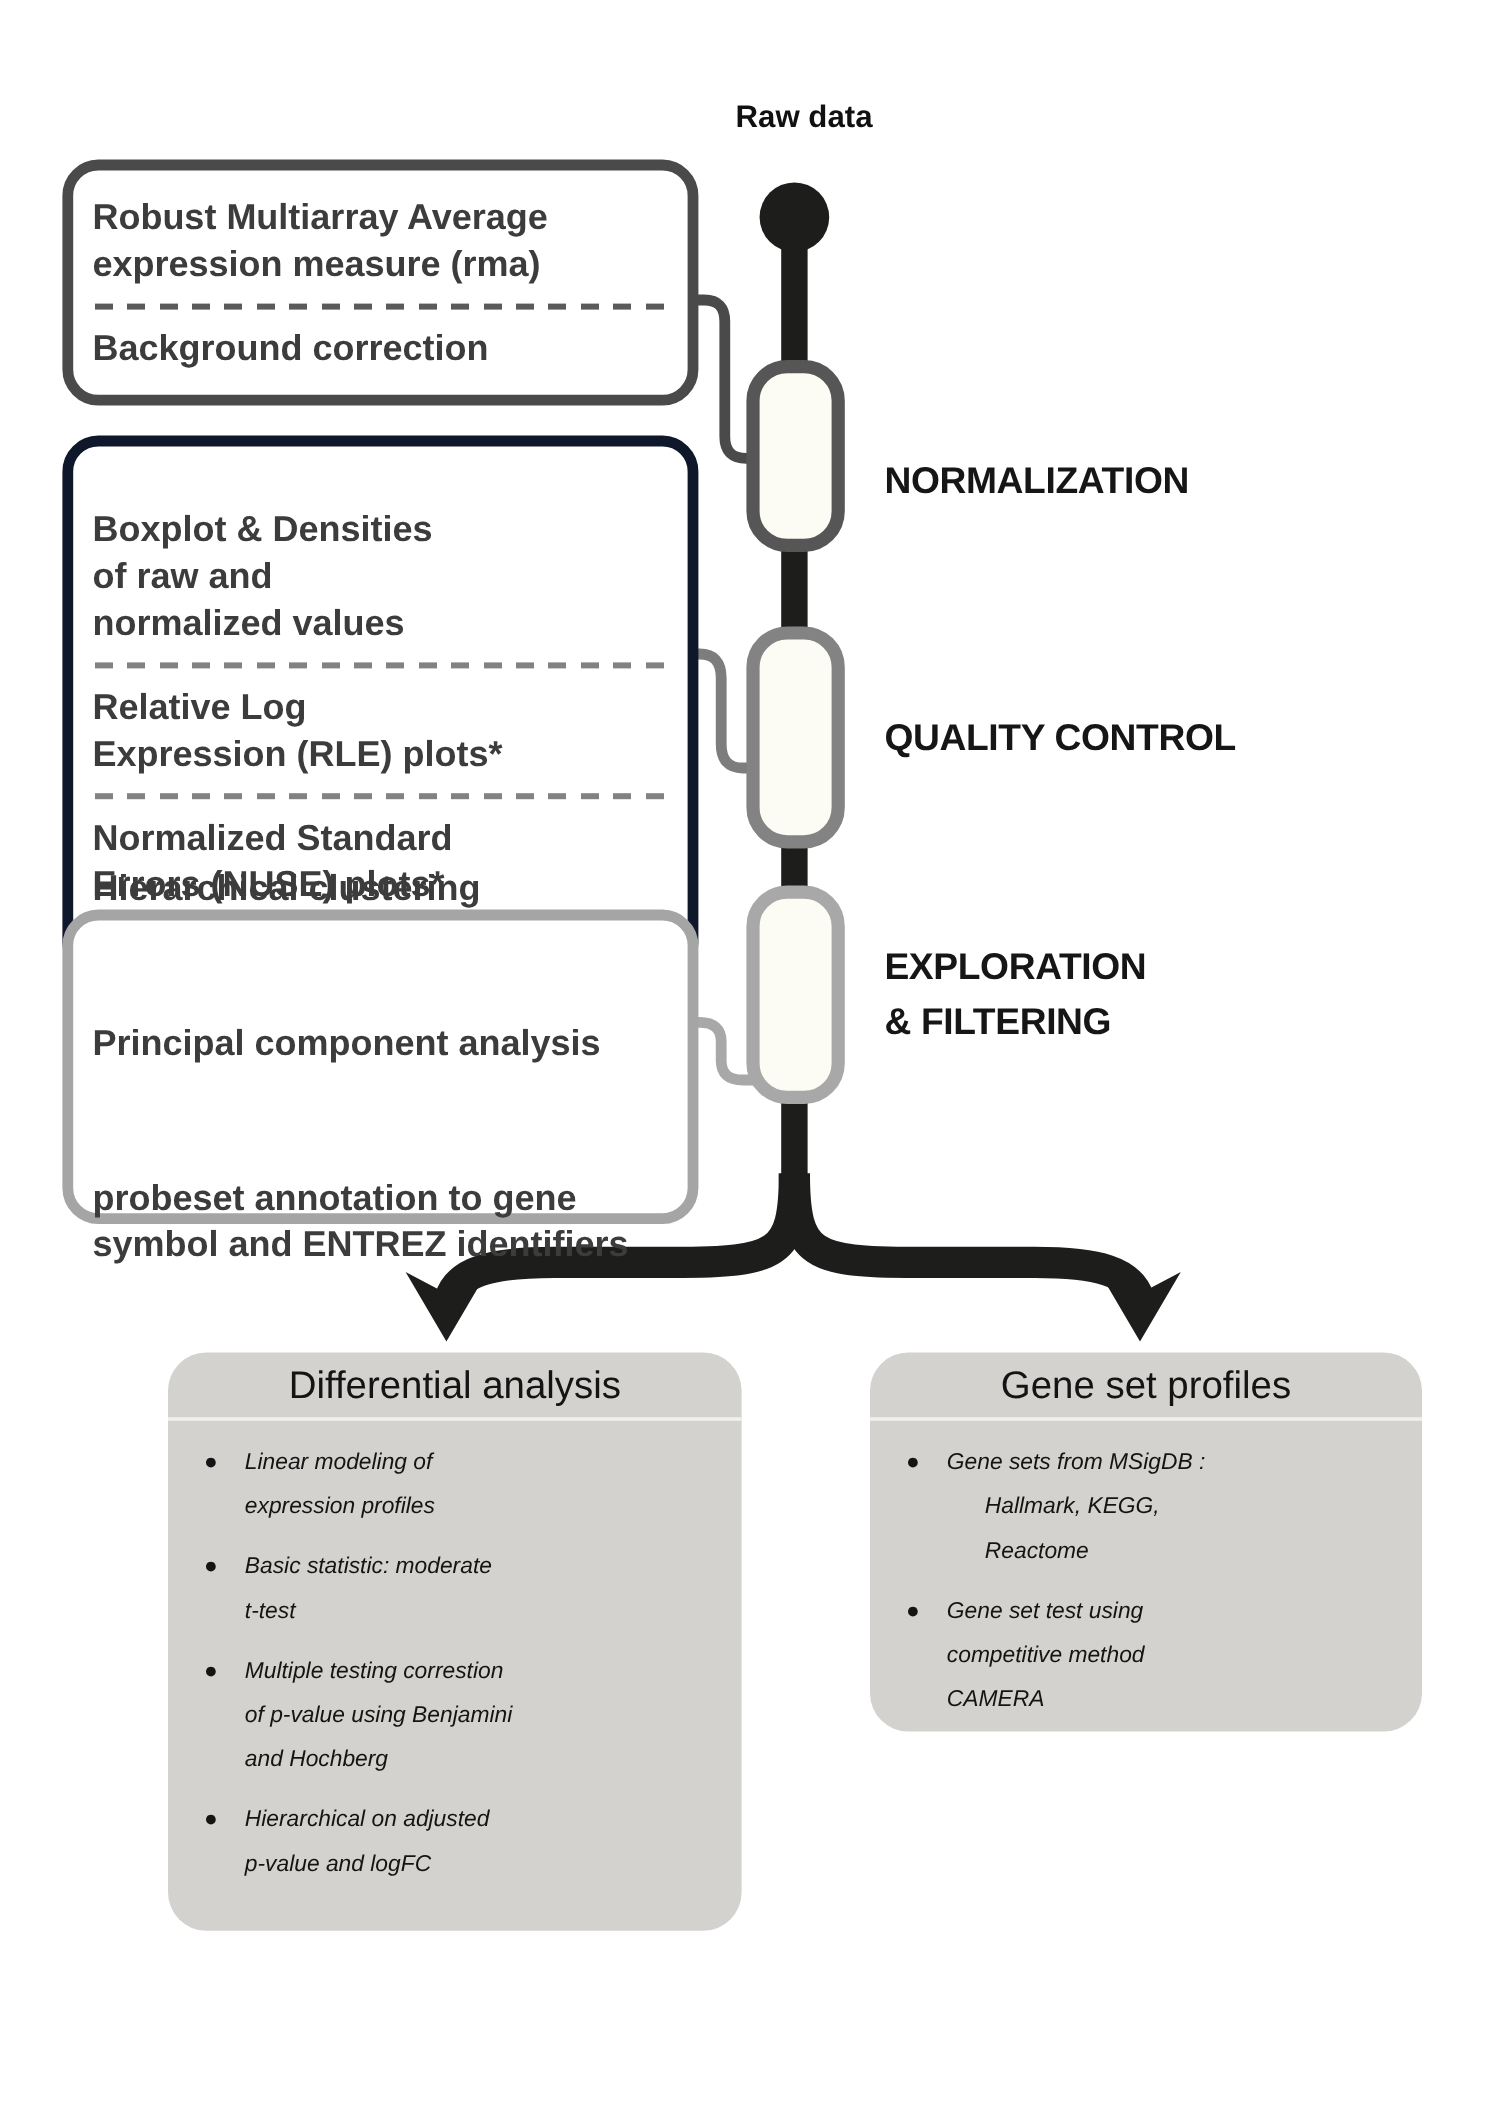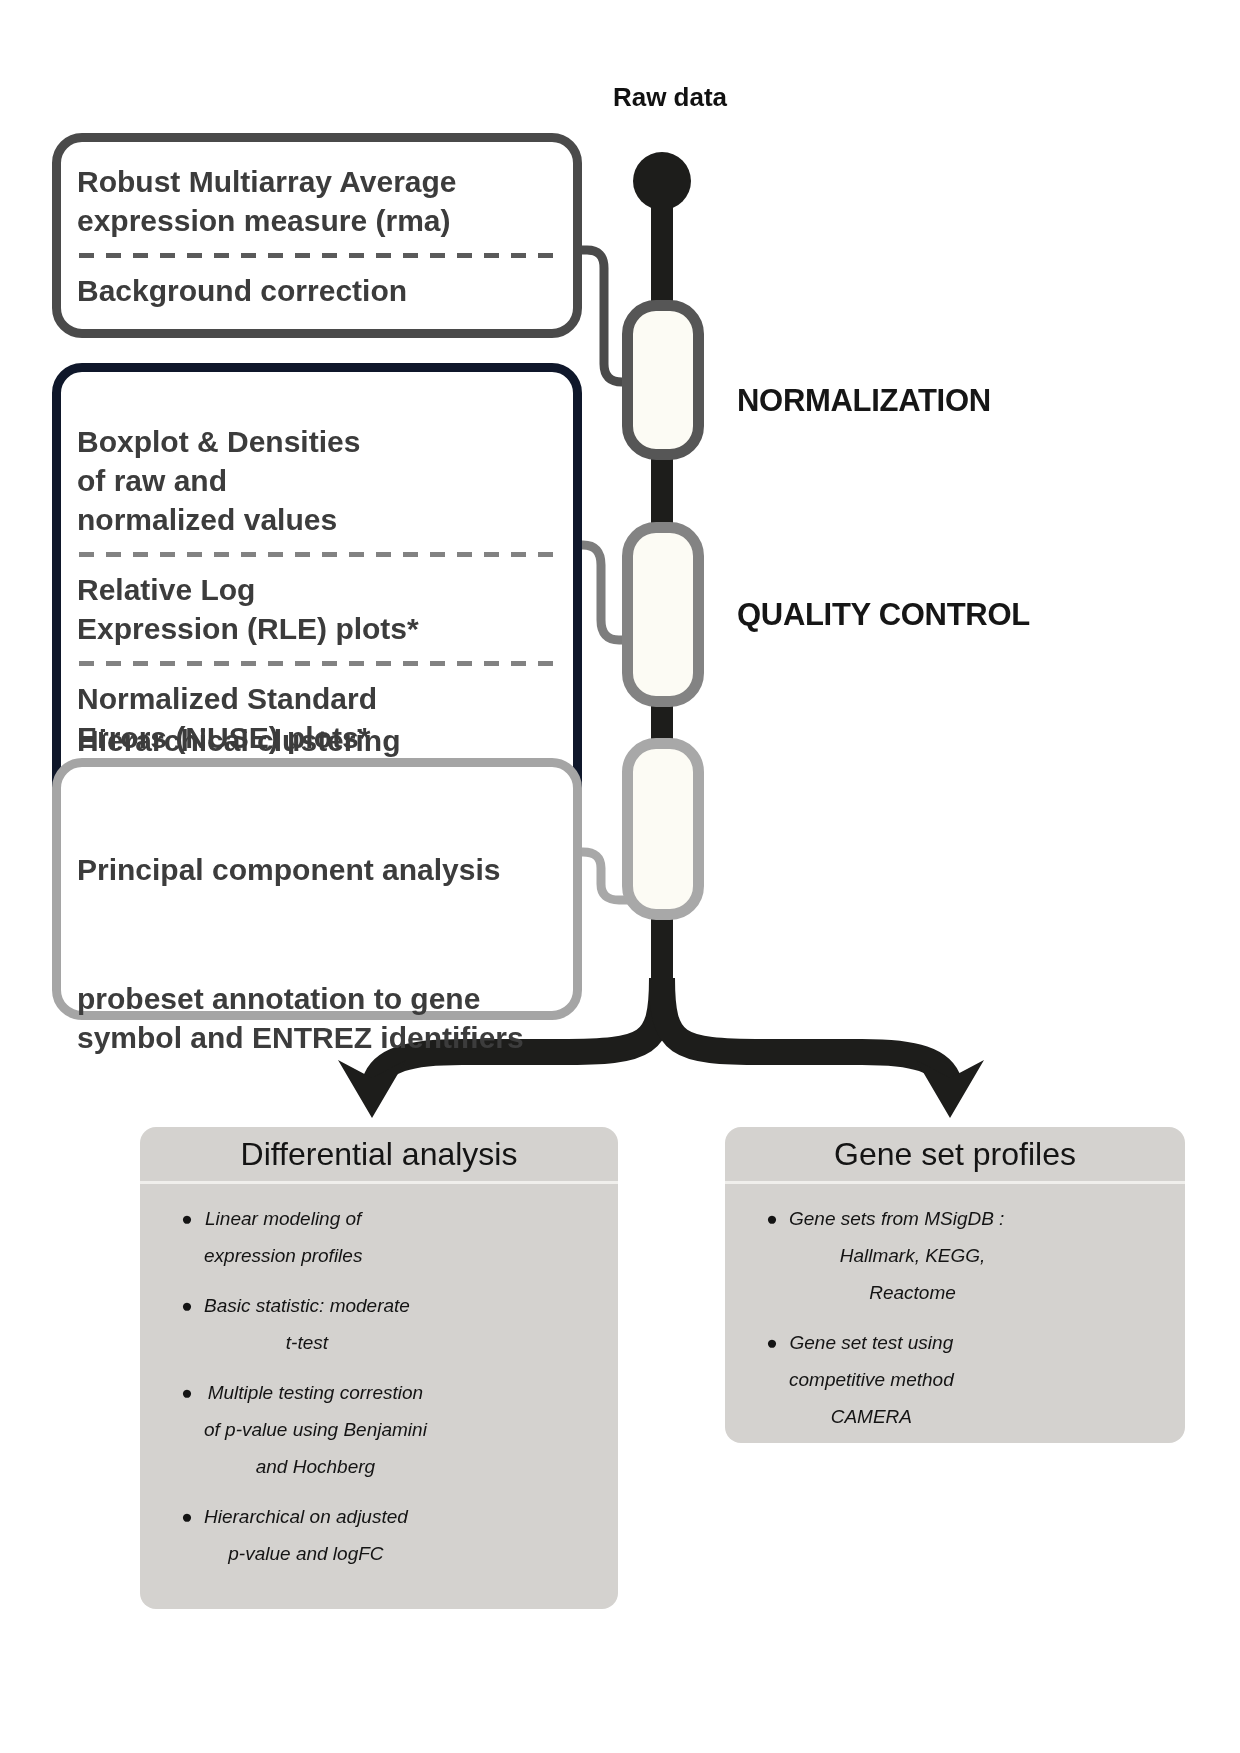--- a/index.html
+++ b/index.html
@@ -43,21 +43,21 @@
   .stage-label{
     position:absolute;left:737px;font-size:31px;font-weight:bold;color:#161616;
     white-space:pre-line;line-height:46px;z-index:3;letter-spacing:-0.3px;
   }
   .lbl1{top:378px;}
   .lbl2{top:592px;}
   .lbl3{top:783px;}
 
   
   .result-box{
-    position:absolute;background:#d4d2cf;border-radius:16px;z-index:2;overflow:hidden;text-align:center;
+    position:absolute;background:#d4d2cf;border-radius:32px;z-index:2;overflow:hidden;
   }
   .rb-diff{left:140px;top:1127px;width:478px;height:482px;}
   .rb-gene{left:725px;top:1127px;width:460px;height:316px;}
   .result-header{
     height:57px;display:flex;align-items:center;justify-content:center;
     font-size:32px;color:#141414;border-bottom:3px solid #f0efec;
   }
   .result-body{padding:16px 14px 0 30px;}
   .bullet-item{display:flex;margin-bottom:13px;}
   .bullet-item::before{
@@ -116,20 +116,22 @@
     <div class="row">probeset annotation to gene
 symbol and ENTREZ identifiers</div>
   </div>
 
   <div class="node n1"></div>
   <div class="node n2"></div>
   <div class="node n3"></div>
 
   <div class="stage-label lbl2">QUALITY CONTROL</div>
   <div class="stage-label lbl1">NORMALIZATION</div>
+  <div class="stage-label lbl3">EXPLORATION
+&amp; FILTERING</div>
 
   <div class="result-box rb-diff">
     <div class="result-header">Differential analysis</div>
     <div class="result-body">
       <div class="bullet-item">
         <div class="bullet-text">Linear modeling of
 expression profiles</div>
       </div>
       <div class="bullet-item">
         <div class="bullet-text">Basic statistic: moderate

